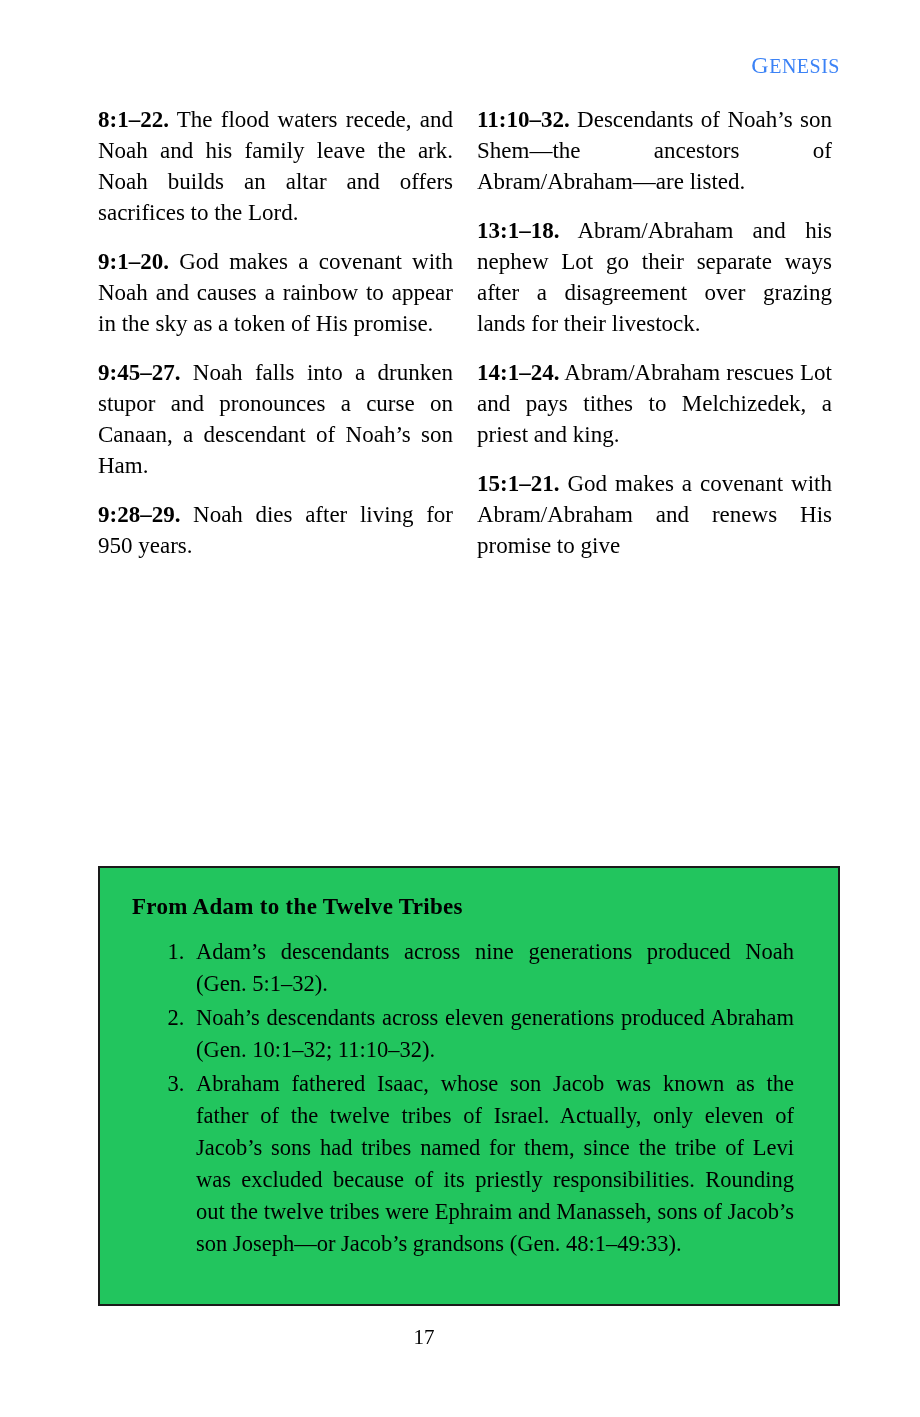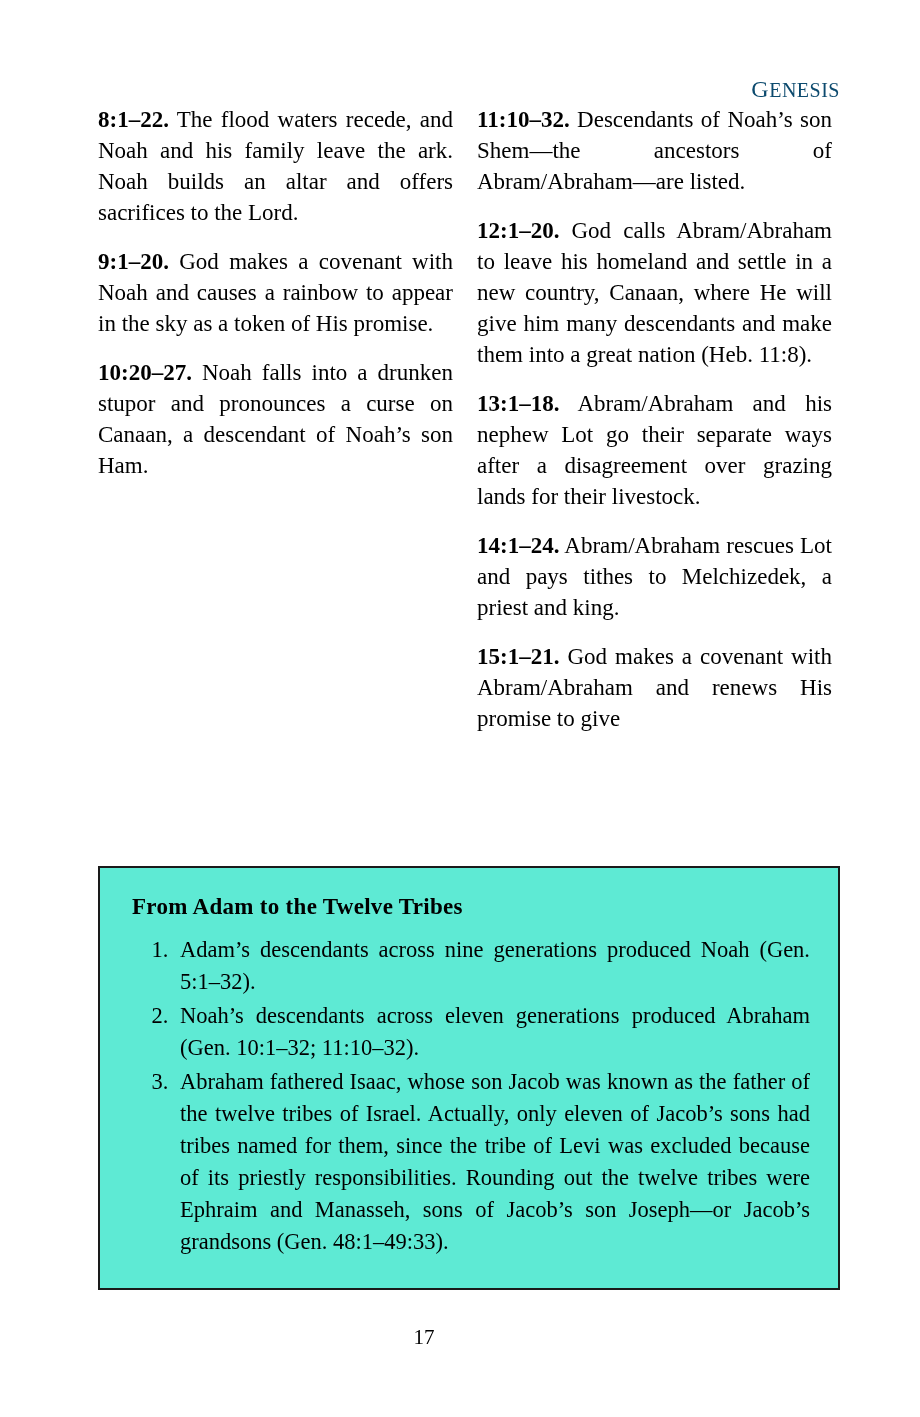--- a/index.html
+++ b/index.html
@@ -17,25 +17,25 @@
   }
   .page {
     position: absolute;
     left: 0; top: 0;
     width: 920px;
     height: 1417px;
   }
   .running-head {
     position: absolute;
     right: 80px;
-    top: 76px;
+    top: 52px;
     font-family: "Liberation Serif", serif;
     font-size: 20px;
     letter-spacing: 0.5px;
-    color: #0c4a6e;
+    color: #3b82f6;
   }
   .running-head .cap {
     font-size: 24px;
   }
   .columns {
     position: absolute;
     left: 98px;
     top: 104px;
     width: 742px;
     display: flex;
@@ -55,31 +55,31 @@
   .entry .ref {
     font-weight: bold;
   }
   .callout {
     position: absolute;
     left: 98px;
     top: 866px;
     width: 742px;
     box-sizing: border-box;
     border: 2px solid #1a1a1a;
-    background: #5eead4;
+    background: #22c55e;
     padding: 26px 28px 28px 28px;
   }
   .callout-title {
     font-size: 23px;
     font-weight: bold;
     margin: 0 0 14px 4px;
     letter-spacing: 0.3px;
   }
   ol.callout-list {
-    margin: 0;
+    margin: 16px;
     padding-left: 46px;
     list-style-position: outside;
   }
   ol.callout-list li {
     font-size: 22.5px;
     line-height: 32px;
     text-align: justify;
     margin-bottom: 2px;
     padding-left: 6px;
   }
@@ -99,26 +99,26 @@
 
   <div class="running-head">
     <span class="cap">G</span><span>ENESIS</span>
   </div>
 
   <div class="columns">
 
     <div class="col">
       <p class="entry"><span class="ref">8:1–22.</span><span> The flood waters recede, and Noah and his family leave the ark. Noah builds an altar and offers sacrifices to the Lord.</span></p>
       <p class="entry"><span class="ref">9:1–20.</span><span> God makes a covenant with Noah and causes a rainbow to appear in the sky as a token of His promise.</span></p>
-      <p class="entry"><span class="ref">10:20–27.</span><span> Noah falls into a drunken stupor and pronounces a curse on Canaan, a descendant of Noah’s son Ham.</span></p>
+      <p class="entry"><span class="ref">9:45–27.</span><span> Noah falls into a drunken stupor and pronounces a curse on Canaan, a descendant of Noah’s son Ham.</span></p>
+      <p class="entry"><span class="ref">9:28–29.</span><span> Noah dies after living for 950 years.</span></p>
     </div>
 
     <div class="col">
       <p class="entry"><span class="ref">11:10–32.</span><span> Descendants of Noah’s son Shem—the ancestors of Abram/Abraham—are listed.</span></p>
-      <p class="entry"><span class="ref">12:1–20.</span><span> God calls Abram/Abraham to leave his homeland and settle in a new country, Canaan, where He will give him many descendants and make them into a great nation (Heb. 11:8).</span></p>
       <p class="entry"><span class="ref">13:1–18.</span><span> Abram/Abraham and his nephew Lot go their separate ways after a disagreement over grazing lands for their livestock.</span></p>
       <p class="entry"><span class="ref">14:1–24.</span><span> Abram/Abraham rescues Lot and pays tithes to Melchizedek, a priest and king.</span></p>
       <p class="entry"><span class="ref">15:1–21.</span><span> God makes a covenant with Abram/Abraham and renews His promise to give</span></p>
     </div>
 
   </div>
 
   <div class="callout">
     <div class="callout-title">From Adam to the Twelve Tribes</div>
     <ol class="callout-list">

